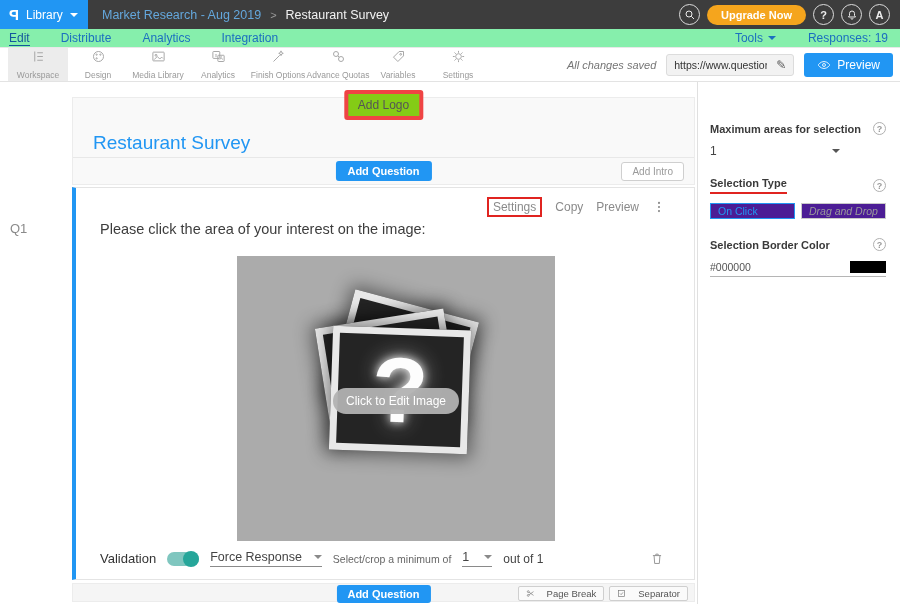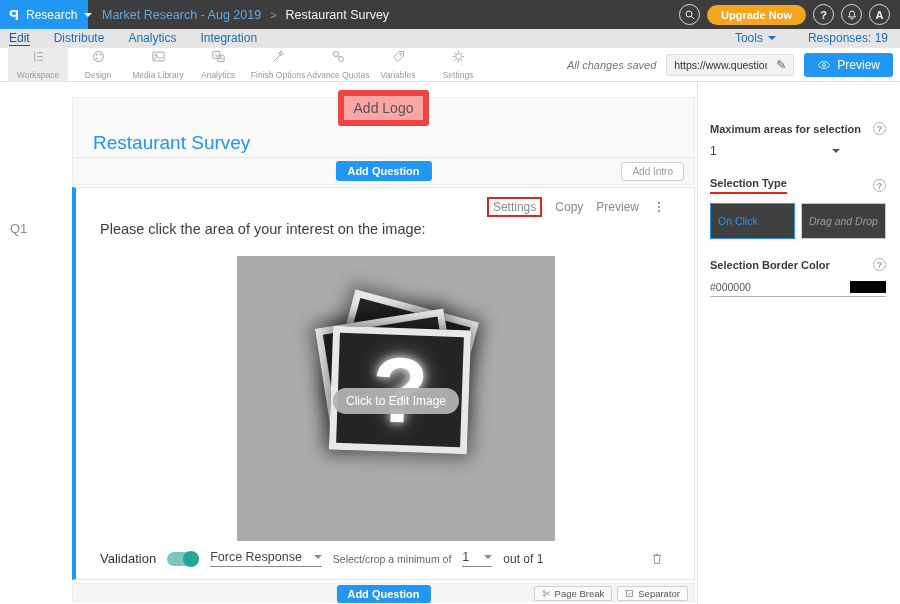--- a/index.html
+++ b/index.html
@@ -16,21 +16,21 @@
   .breadcrumb { margin-left:14px; display:flex; align-items:center; gap:9px; font-size:12.5px; }
   .bc-parent { color:#64a7dc; cursor:pointer; }
   .bc-sep { color:#9a9a9a; font-size:11px; }
   .bc-current { color:#f2f2f2; }
   .topbar-right { margin-left:auto; display:flex; align-items:center; gap:7px; padding-right:10px; }
   .circle-btn { width:21px; height:21px; border:1.5px solid #dcdcdc; border-radius:50%; display:flex; align-items:center; justify-content:center; color:#ececec; font-size:11px; font-weight:bold; cursor:pointer; }
   .circle-btn svg { width:12px; height:12px; stroke:#ececec; fill:none; stroke-width:2; }
   .upgrade { background:#f5a51d; color:#fff; border:none; border-radius:11px; font-size:11px; font-weight:bold; padding:4px 14px; cursor:pointer; }
 
   
-  .tabbar { position:absolute; top:29px; left:0; width:900px; height:19px; background:#e5e5e5; border-bottom:1px solid #e8e8e8; display:flex; align-items:center; padding:0 12px 0 9px; gap:24px; font-size:12px; }
+  .tabbar { position:absolute; top:29px; left:0; width:900px; height:19px; background:#86efac; border-bottom:1px solid #e8e8e8; display:flex; align-items:center; padding:0 12px 0 9px; gap:31px; font-size:12px; }
   .tab { color:#1b6fbf; cursor:pointer; }
   .tab.active { color:#14579c; border-bottom:1px solid #14579c; }
   .tab-right { margin-left:auto; display:flex; align-items:center; gap:32px; }
   .tools { color:#1b6fbf; display:flex; align-items:center; gap:5px; cursor:pointer; }
   .responses { color:#1b6fbf; cursor:pointer; }
 
   
   .toolbar { position:absolute; top:48px; left:0; width:900px; height:34px; background:#fff; border-bottom:1px solid #e3e3e3; display:flex; align-items:stretch; padding-left:8px; }
   .tb-item { width:60px; display:flex; flex-direction:column; align-items:center; justify-content:center; gap:2px; cursor:pointer; }
   .tb-item.active { background:#ececec; }
@@ -43,21 +43,21 @@
   .pencil { font-size:12px; color:#555; padding:0 7px; cursor:pointer; }
   .preview-btn { background:#2196f3; color:#fff; border:none; border-radius:3px; height:24px; padding:0 13px; font-size:12px; display:flex; align-items:center; gap:6px; cursor:pointer; }
   .preview-btn svg { width:14px; height:10px; stroke:#fff; fill:none; stroke-width:1.5; }
 
   
   .content { position:absolute; top:82px; left:0; width:900px; height:522px; background:#fff; }
   .q-id { position:absolute; left:10px; top:139px; font-size:13px; color:#8a8a8a; }
   .main-col { position:absolute; left:72px; top:0; width:623px; }
 
   .survey-card { position:relative; margin-top:15px; height:88px; background:#f9f9f9; border:1px solid #ececec; }
-  .add-logo { position:absolute; top:-8px; left:50%; transform:translateX(-50%); background:#fca5a5; border:6px solid #ef4444; border-radius:3px; font-size:14px; color:#555; padding:4px 10px; cursor:pointer; }
+  .add-logo { position:absolute; top:-8px; left:50%; transform:translateX(-50%); background:#84cc16; border:4px solid #ef4444; border-radius:3px; font-size:12px; color:#555; padding:4px 10px; cursor:pointer; }
   .survey-title { position:absolute; top:34px; left:20px; font-size:19px; font-weight:400; color:#2196f3; cursor:text; }
   .survey-foot { position:absolute; bottom:0; left:0; right:0; height:27px; border-top:1px solid #e8e8e8; }
   .btn-blue { background:#2196f3; color:#fff; border:none; border-radius:3px; font-size:11px; font-weight:bold; padding:4px 12px; cursor:pointer; }
   .survey-foot .btn-blue { position:absolute; left:50%; top:3px; transform:translateX(-50%); }
   .add-intro { position:absolute; right:10px; top:4px; background:#fff; border:1px solid #cfcfcf; border-radius:3px; font-size:10px; color:#9a9a9a; padding:3px 10px; cursor:pointer; }
 
   .question-card { position:relative; margin-top:2px; height:393px; background:#fff; border:1px solid #e4e4e4; border-left:4px solid #2196f3; }
   .q-actions { position:absolute; top:9px; right:28px; display:flex; align-items:center; gap:13px; font-size:12px; color:#8a8a8a; }
   .qa { cursor:pointer; }
   .settings-hl { border:2px solid #e02420; padding:1px 4px; }
@@ -81,52 +81,52 @@
   .v-select .caret { color:#8a8a8a; }
   .v-select.small { gap:8px; min-width:30px; justify-content:space-between; }
   .v-small { font-size:10.5px; color:#666; }
   .v-outof { font-size:12px; color:#444; }
   .trash { margin-left:auto; cursor:pointer; display:flex; }
   .trash svg { width:14px; height:15px; stroke:#8a8a8a; fill:none; stroke-width:1.5; }
 
   .add-strip { position:relative; margin-top:3px; height:19px; background:#f5f5f5; border:1px solid #ececec; }
   .add-strip .btn-blue { position:absolute; left:50%; top:1px; transform:translateX(-50%); padding:3px 11px; font-size:11px; }
   .strip-right { position:absolute; right:6px; top:2px; display:flex; gap:5px; }
-  .chip { display:flex; align-items:center; gap:4px; background:#fafafa; border:1px solid #cfcfcf; border-radius:2px; font-size:9.5px; color:#555; padding:1px 7px; cursor:pointer; }
+  .chip { display:flex; align-items:center; gap:12px; background:#fafafa; border:1px solid #cfcfcf; border-radius:2px; font-size:9.5px; color:#555; padding:1px 7px; cursor:pointer; }
   .chip svg { width:9px; height:9px; stroke:#777; fill:none; stroke-width:1.8; }
 
   
   .panel { position:absolute; left:697px; top:0; width:203px; height:522px; background:#fff; border-left:1px solid #e0e0e0; padding:14px 14px 0 12px; }
   .panel-head { display:flex; align-items:center; justify-content:space-between; }
   .panel-title { font-size:14px; color:#707070; }
   .panel-close { font-size:17px; font-weight:bold; color:#4a4a4a; cursor:pointer; line-height:1; }
   .label-row { display:flex; align-items:center; justify-content:space-between; }
   .mt-lg { margin-top:26px; }
   .mt-md { margin-top:19px; }
   .p-label { font-size:11px; font-weight:bold; color:#3a3a3a; }
   .p-label.red-underline { border-bottom:2px solid #e02420; padding-bottom:3px; }
   .help-circle { width:13px; height:13px; border:1px solid #b0b0b0; border-radius:50%; color:#9a9a9a; font-size:9px; font-weight:bold; display:flex; align-items:center; justify-content:center; cursor:pointer; }
   .p-select { margin-top:9px; width:130px; display:flex; align-items:center; justify-content:space-between; font-size:12px; color:#444; cursor:pointer; }
   .p-select .caret { color:#555; }
   .type-btns { margin-top:9px; display:flex; gap:6px; }
-  .type-btn { flex:1; height:36px; background:#404040; font-size:10.5px; text-align:left; padding:0 7px; cursor:pointer; font-family:"Liberation Sans", sans-serif; }
+  .type-btn { flex:1; height:16px; background:#4c1d95; font-size:10.5px; text-align:left; padding:0 7px; cursor:pointer; font-family:"Liberation Sans", sans-serif; }
   .type-btn.active { border:1px solid #2196f3; color:#2196f3; }
   .type-btn.inactive { border:1px solid #c9c9c9; color:#9a9a9a;font-style:italic; }
   .color-input { margin-top:10px; display:flex; align-items:center; justify-content:space-between; border-bottom:1px solid #b5b5b5; padding-bottom:3px; font-size:10.5px; color:#555; cursor:text; }
   .swatch { width:36px; height:12px; background:#000; display:inline-block; }
 </style>
 </head>
 <body>
 
 <div class="app">
 
   <header class="topbar">
     <div class="logo-area">
       <span class="logo">P</span>
-      <span class="surveys-label">Research</span>
+      <span class="surveys-label">Library</span>
       <span class="caret white"></span>
     </div>
     <div class="breadcrumb">
       <span class="bc-parent">Market Research - Aug 2019</span>
       <span class="bc-sep">&gt;</span>
       <span class="bc-current">Restaurant Survey</span>
     </div>
     <div class="topbar-right">
       <span class="circle-btn">
           <svg viewBox="0 0 24 24">

